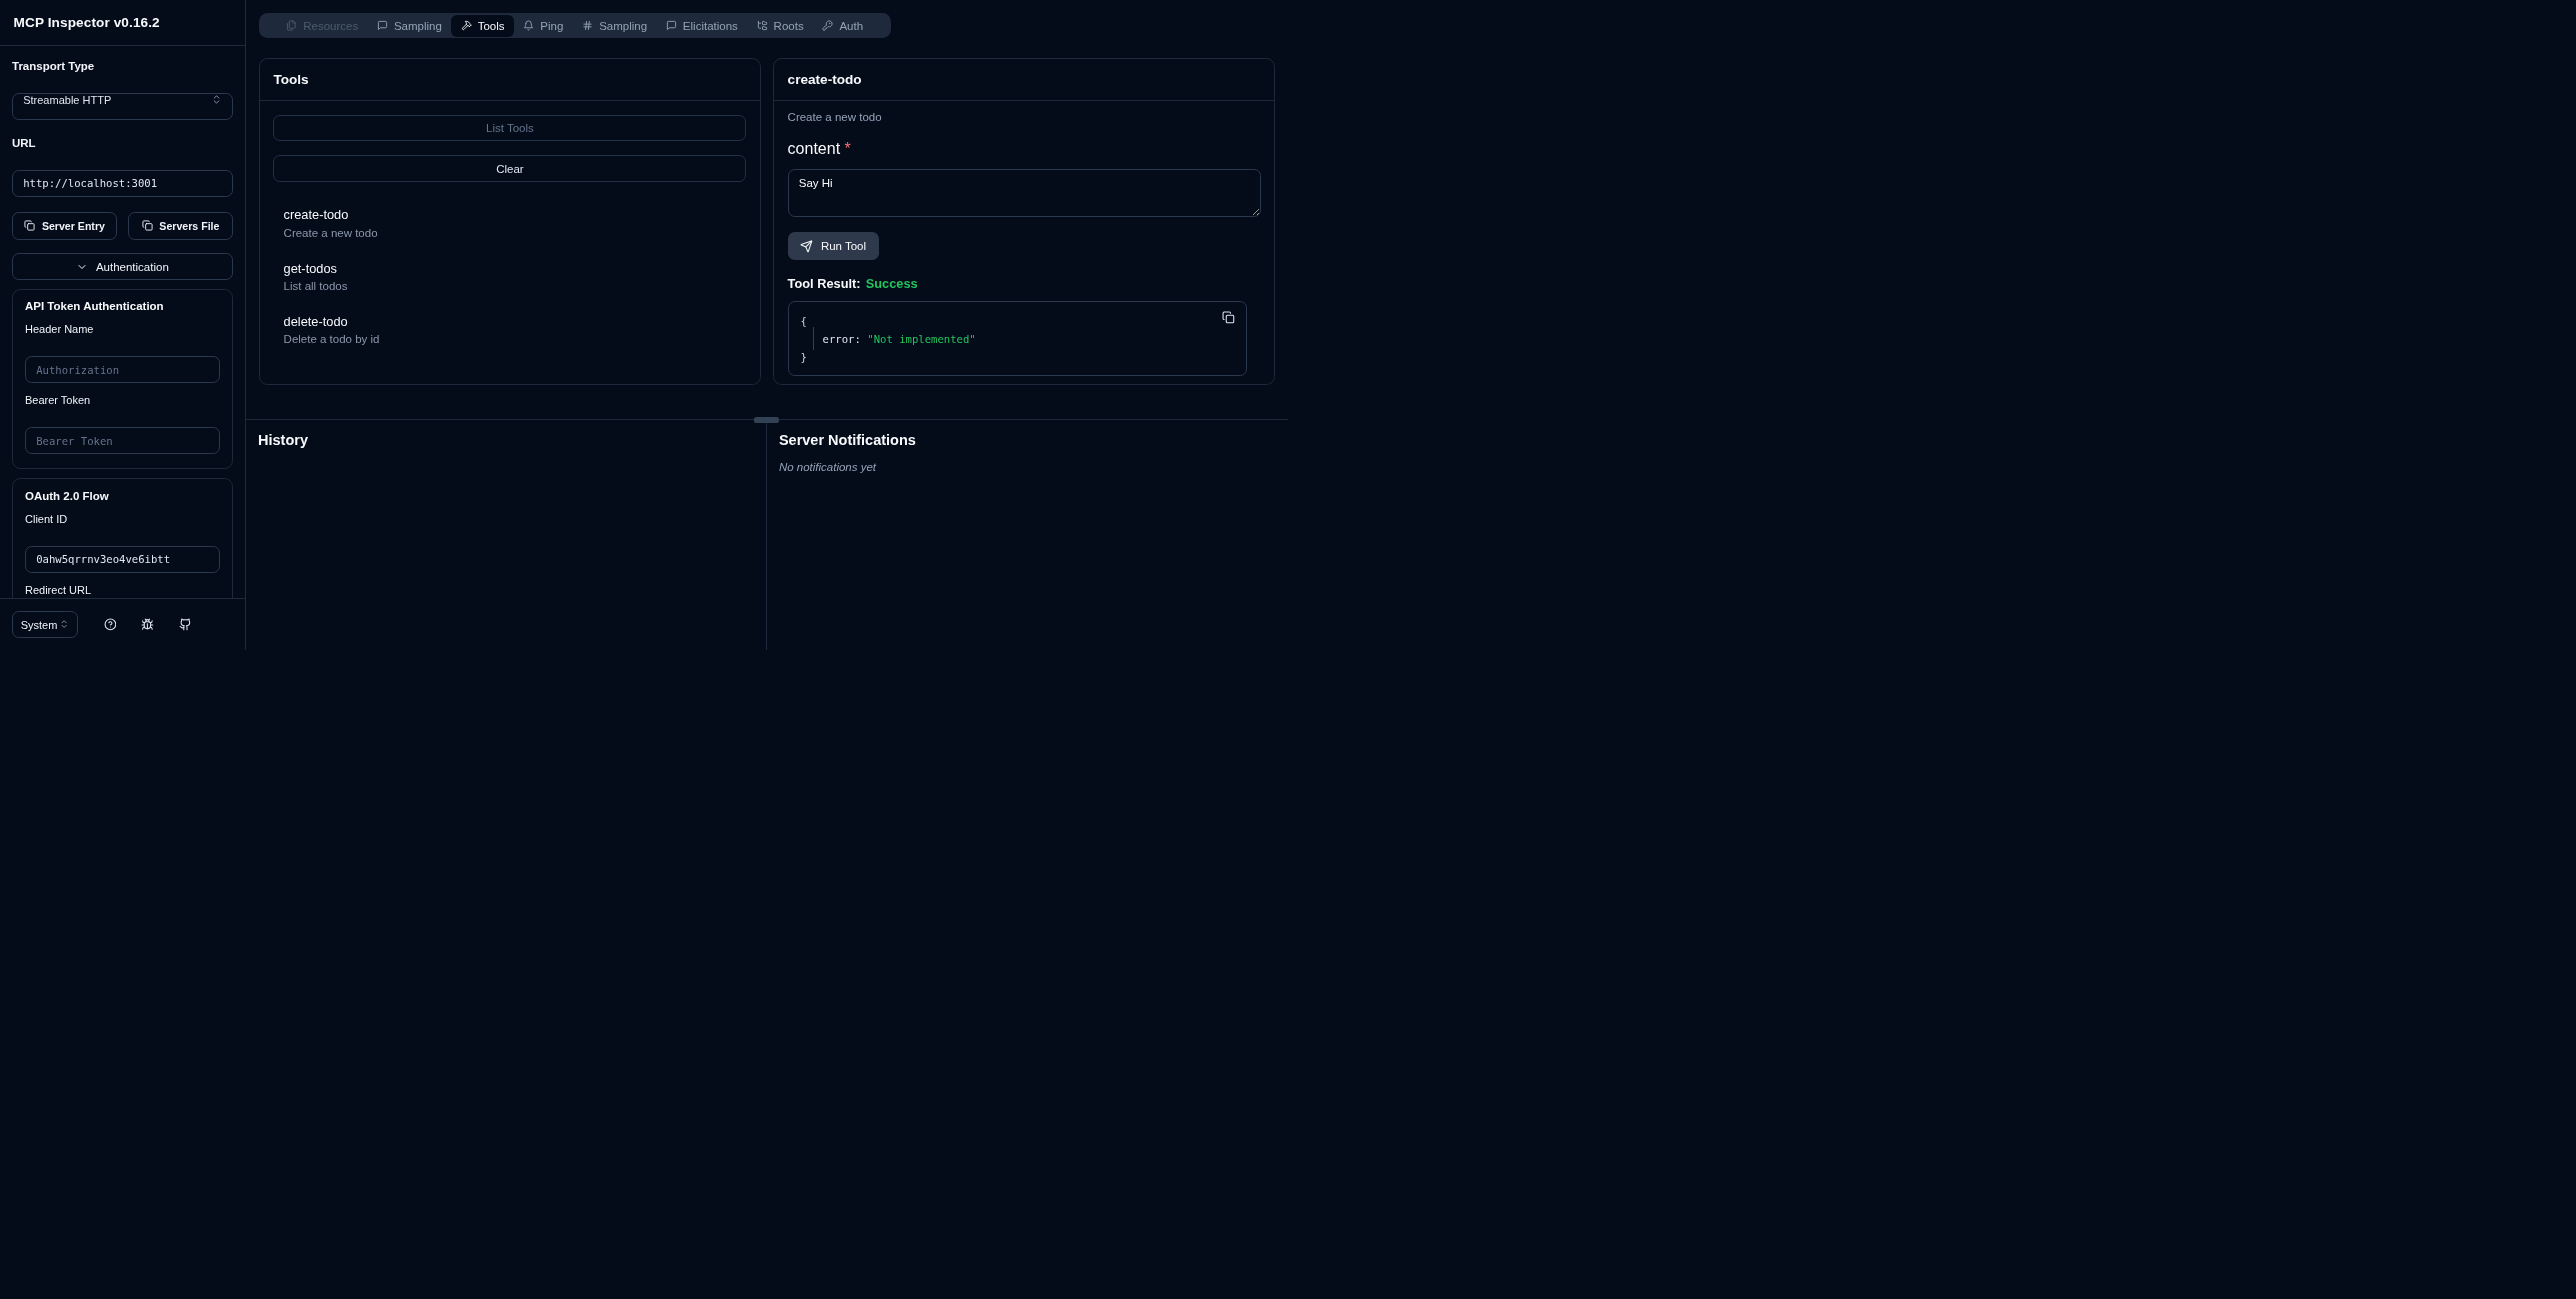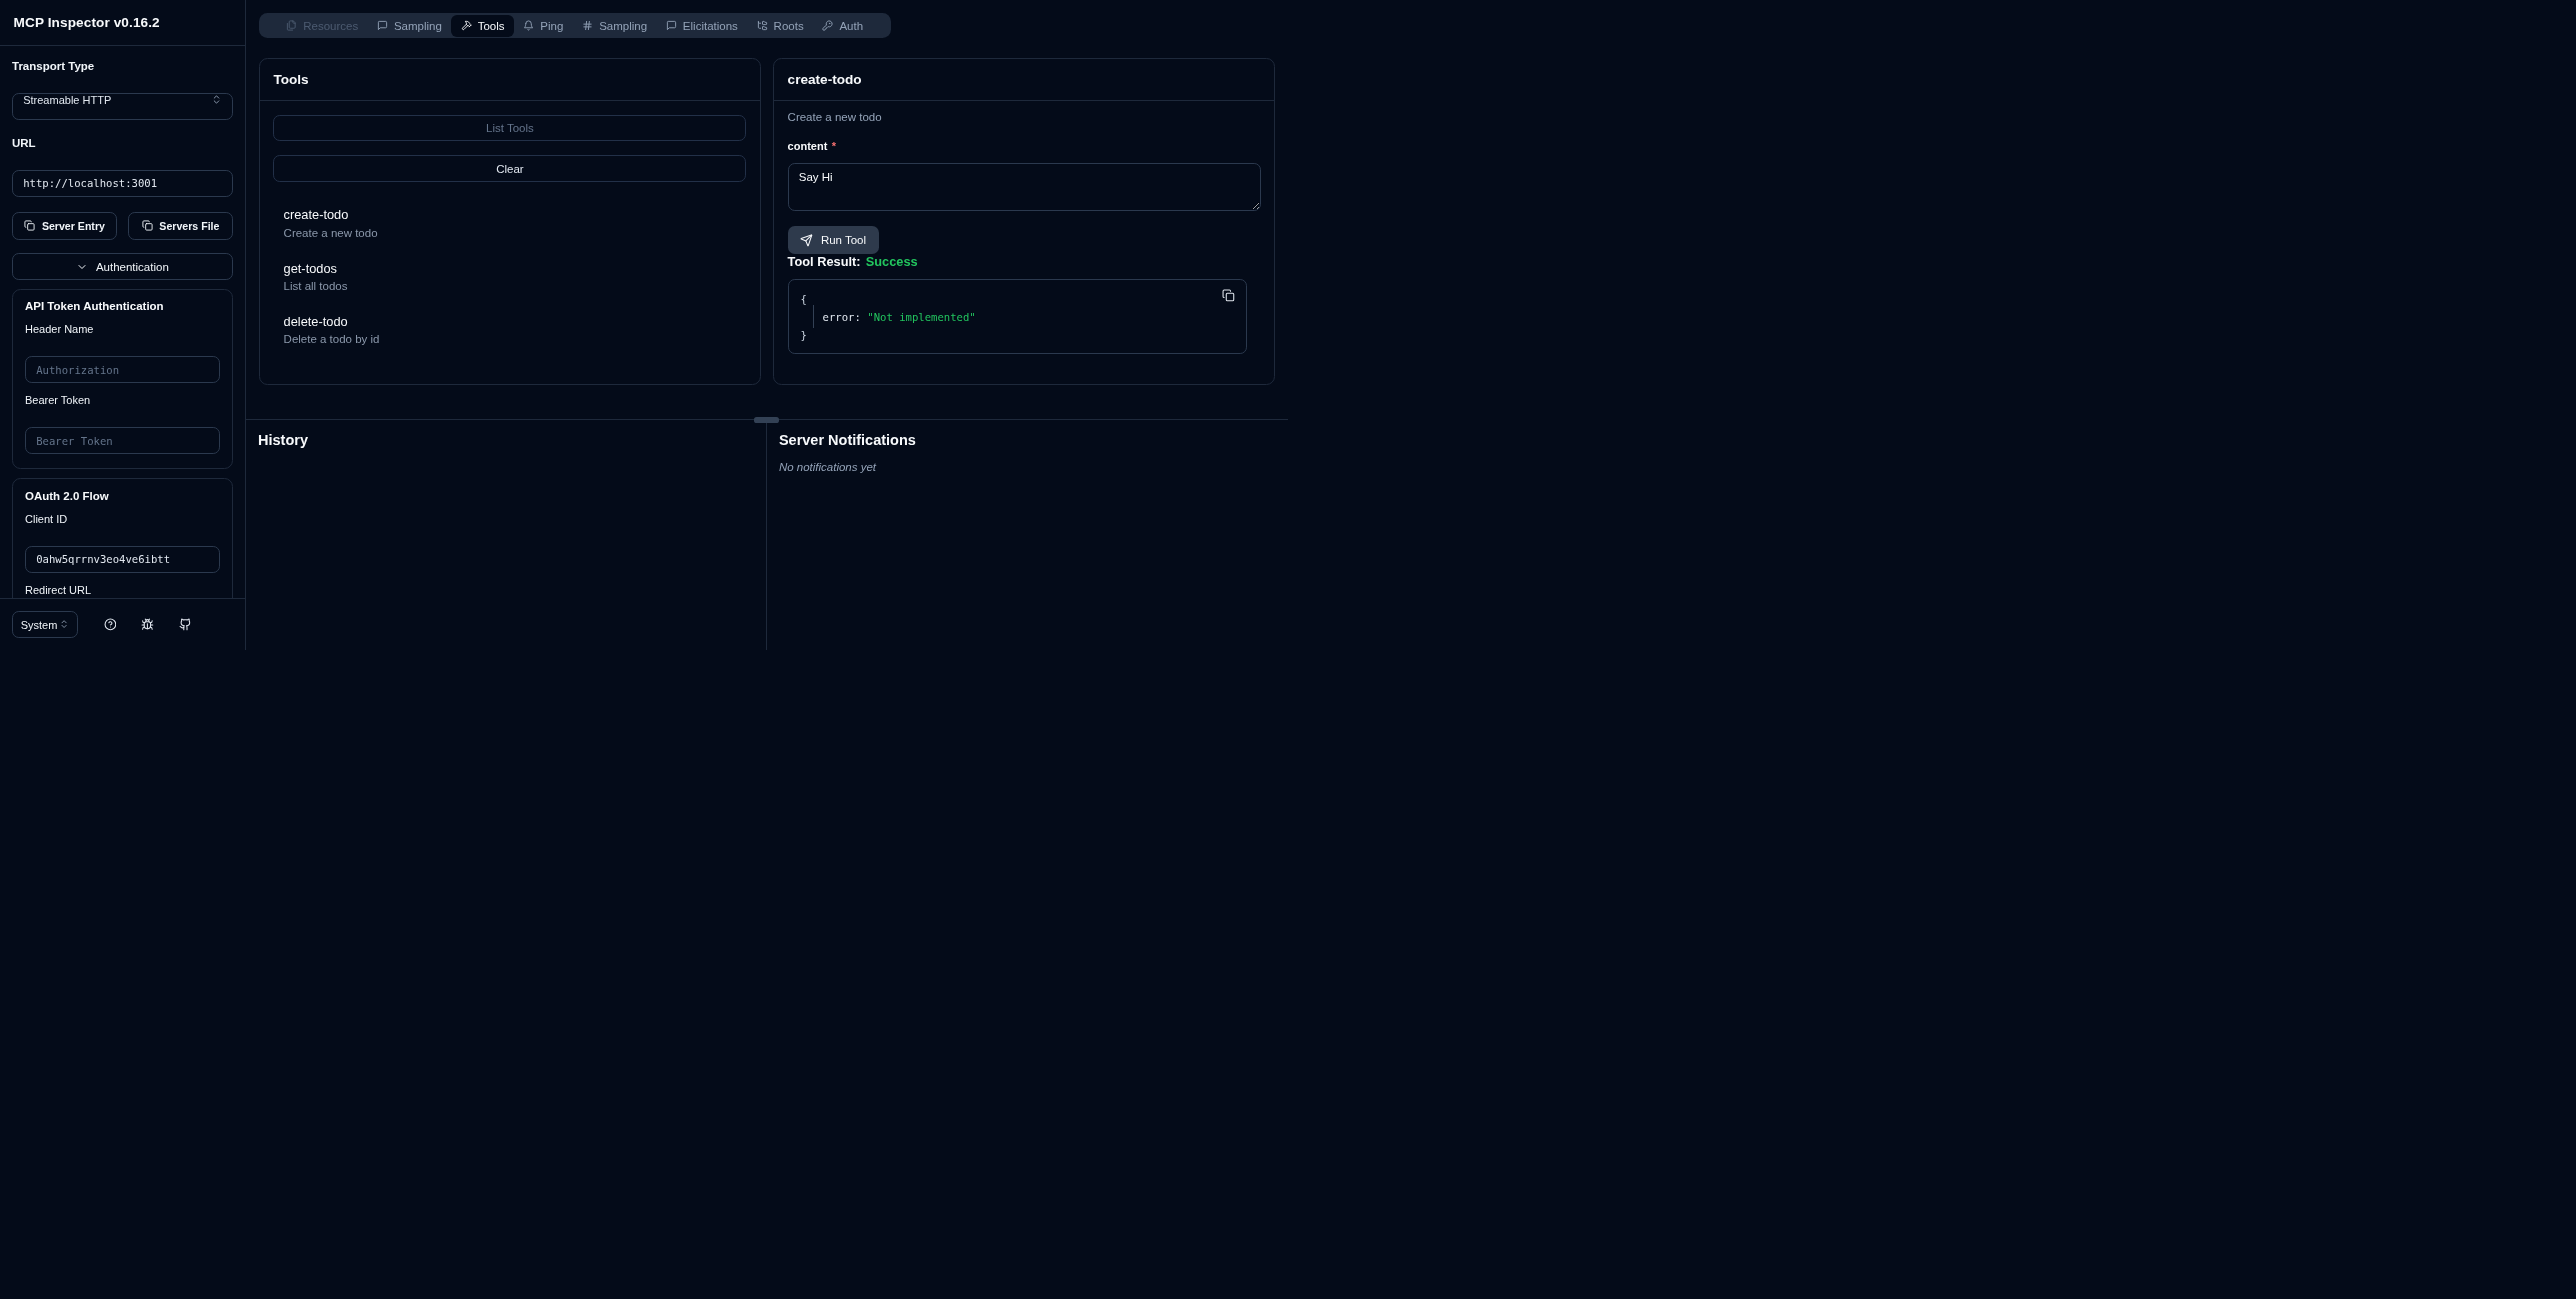--- a/index.html
+++ b/index.html
@@ -84,35 +84,35 @@
   .wide-btn.enabled { color:#e2e8f0; }
   .wide-btn + .wide-btn { margin-top:14.5px; }
   .tool-list { margin-top:25.6px; }
   .tool-item { padding:0 0 0 10.2px; cursor:pointer; }
   .tool-item + .tool-item { margin-top:22px; }
   .tool-name { font-size:12.8px; color:#f8fafc; }
   .tool-desc { margin-top:4.3px; font-size:11.5px; color:#8b98ab; }
 
   .detail-body { padding:10.2px 13.6px 13.6px 13.6px; }
   .detail-desc { font-size:11.5px; color:#94a3b8; }
-  .content-label-row { margin-top:17px; display:flex; gap:4.3px; align-items:baseline; font-size:11px; font-weight:700;text-align:center; }
+  .content-label-row { margin-top:17px; display:flex; gap:4.3px; align-items:baseline; font-size:16px; font-weight:400;text-align:center; }
   .req { color:#f87171; }
   .content-textarea {
     margin-top:11px; width:100%; height:48px; background:transparent;
     border:0.9px solid #2b394e; border-radius:6.8px; padding:6.8px 10.2px;
     color:#f8fafc; font-size:11.5px; font-family:"Liberation Sans",sans-serif;
     resize:both;
   }
   .run-btn {
     margin-top:12px; height:28px; padding:0 12.8px; border:none; border-radius:6.8px;
     background:#2e3a4c; color:#f8fafc; font-size:11.5px; font-weight:500;
     display:inline-flex; align-items:center; gap:7.7px; cursor:pointer;
     font-family:"Liberation Sans",sans-serif;
   }
-  .result-row { font-size:12.8px; font-weight:700; }
+  .result-row { margin-top:16px; font-size:12.8px; font-weight:700; }
   .result-status { color:#22c55e; margin-left:5.1px; }
   .json-box { margin-top:10.2px; position:relative; border:0.9px solid #2b394e; border-radius:6.8px; padding:9.4px 12px; width:calc(100% - 13.6px); }
   .json-line { font-family:"DejaVu Sans Mono", monospace; font-size:10.6px; line-height:18px; color:#cbd5e1; white-space:pre; }
   .json-line.indented { padding-left:22px; position:relative; }
   .json-line.indented::before { content:""; position:absolute; left:12.8px; top:-2.6px; bottom:-2.6px; width:0.9px; background:#334155; }
   .json-key { color:#e2e8f0; }
   .json-string { color:#22c55e; }
   .json-copy { position:absolute; top:8.5px; right:11px; background:none; border:none; color:#e2e8f0; cursor:pointer; padding:0; }
 
   

